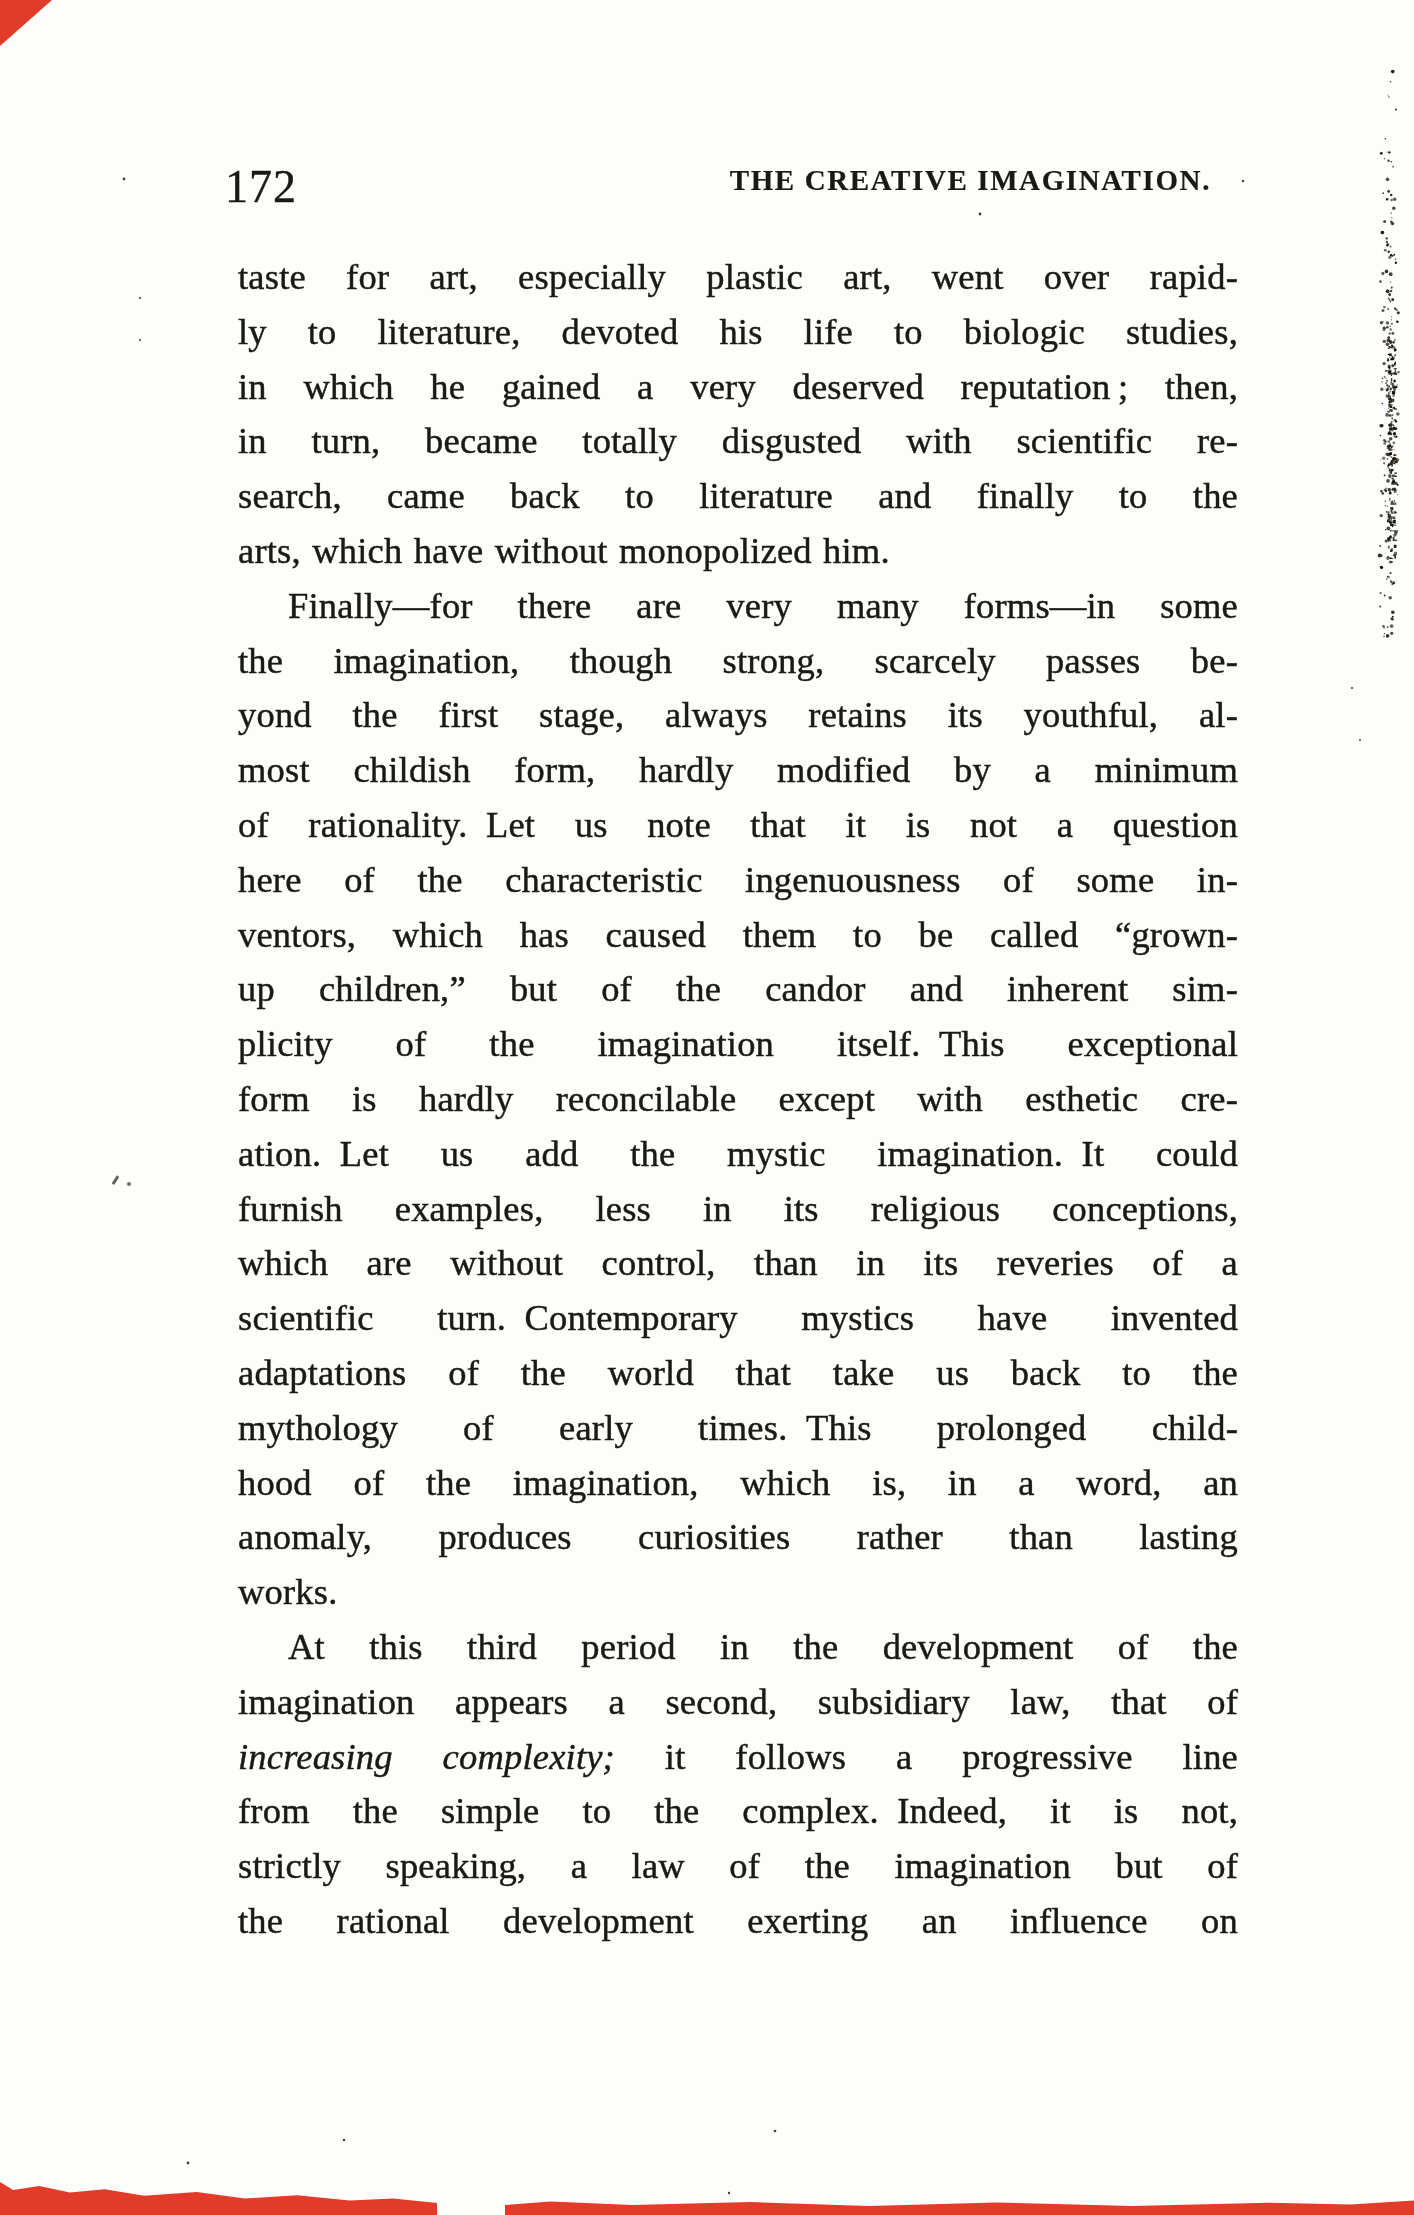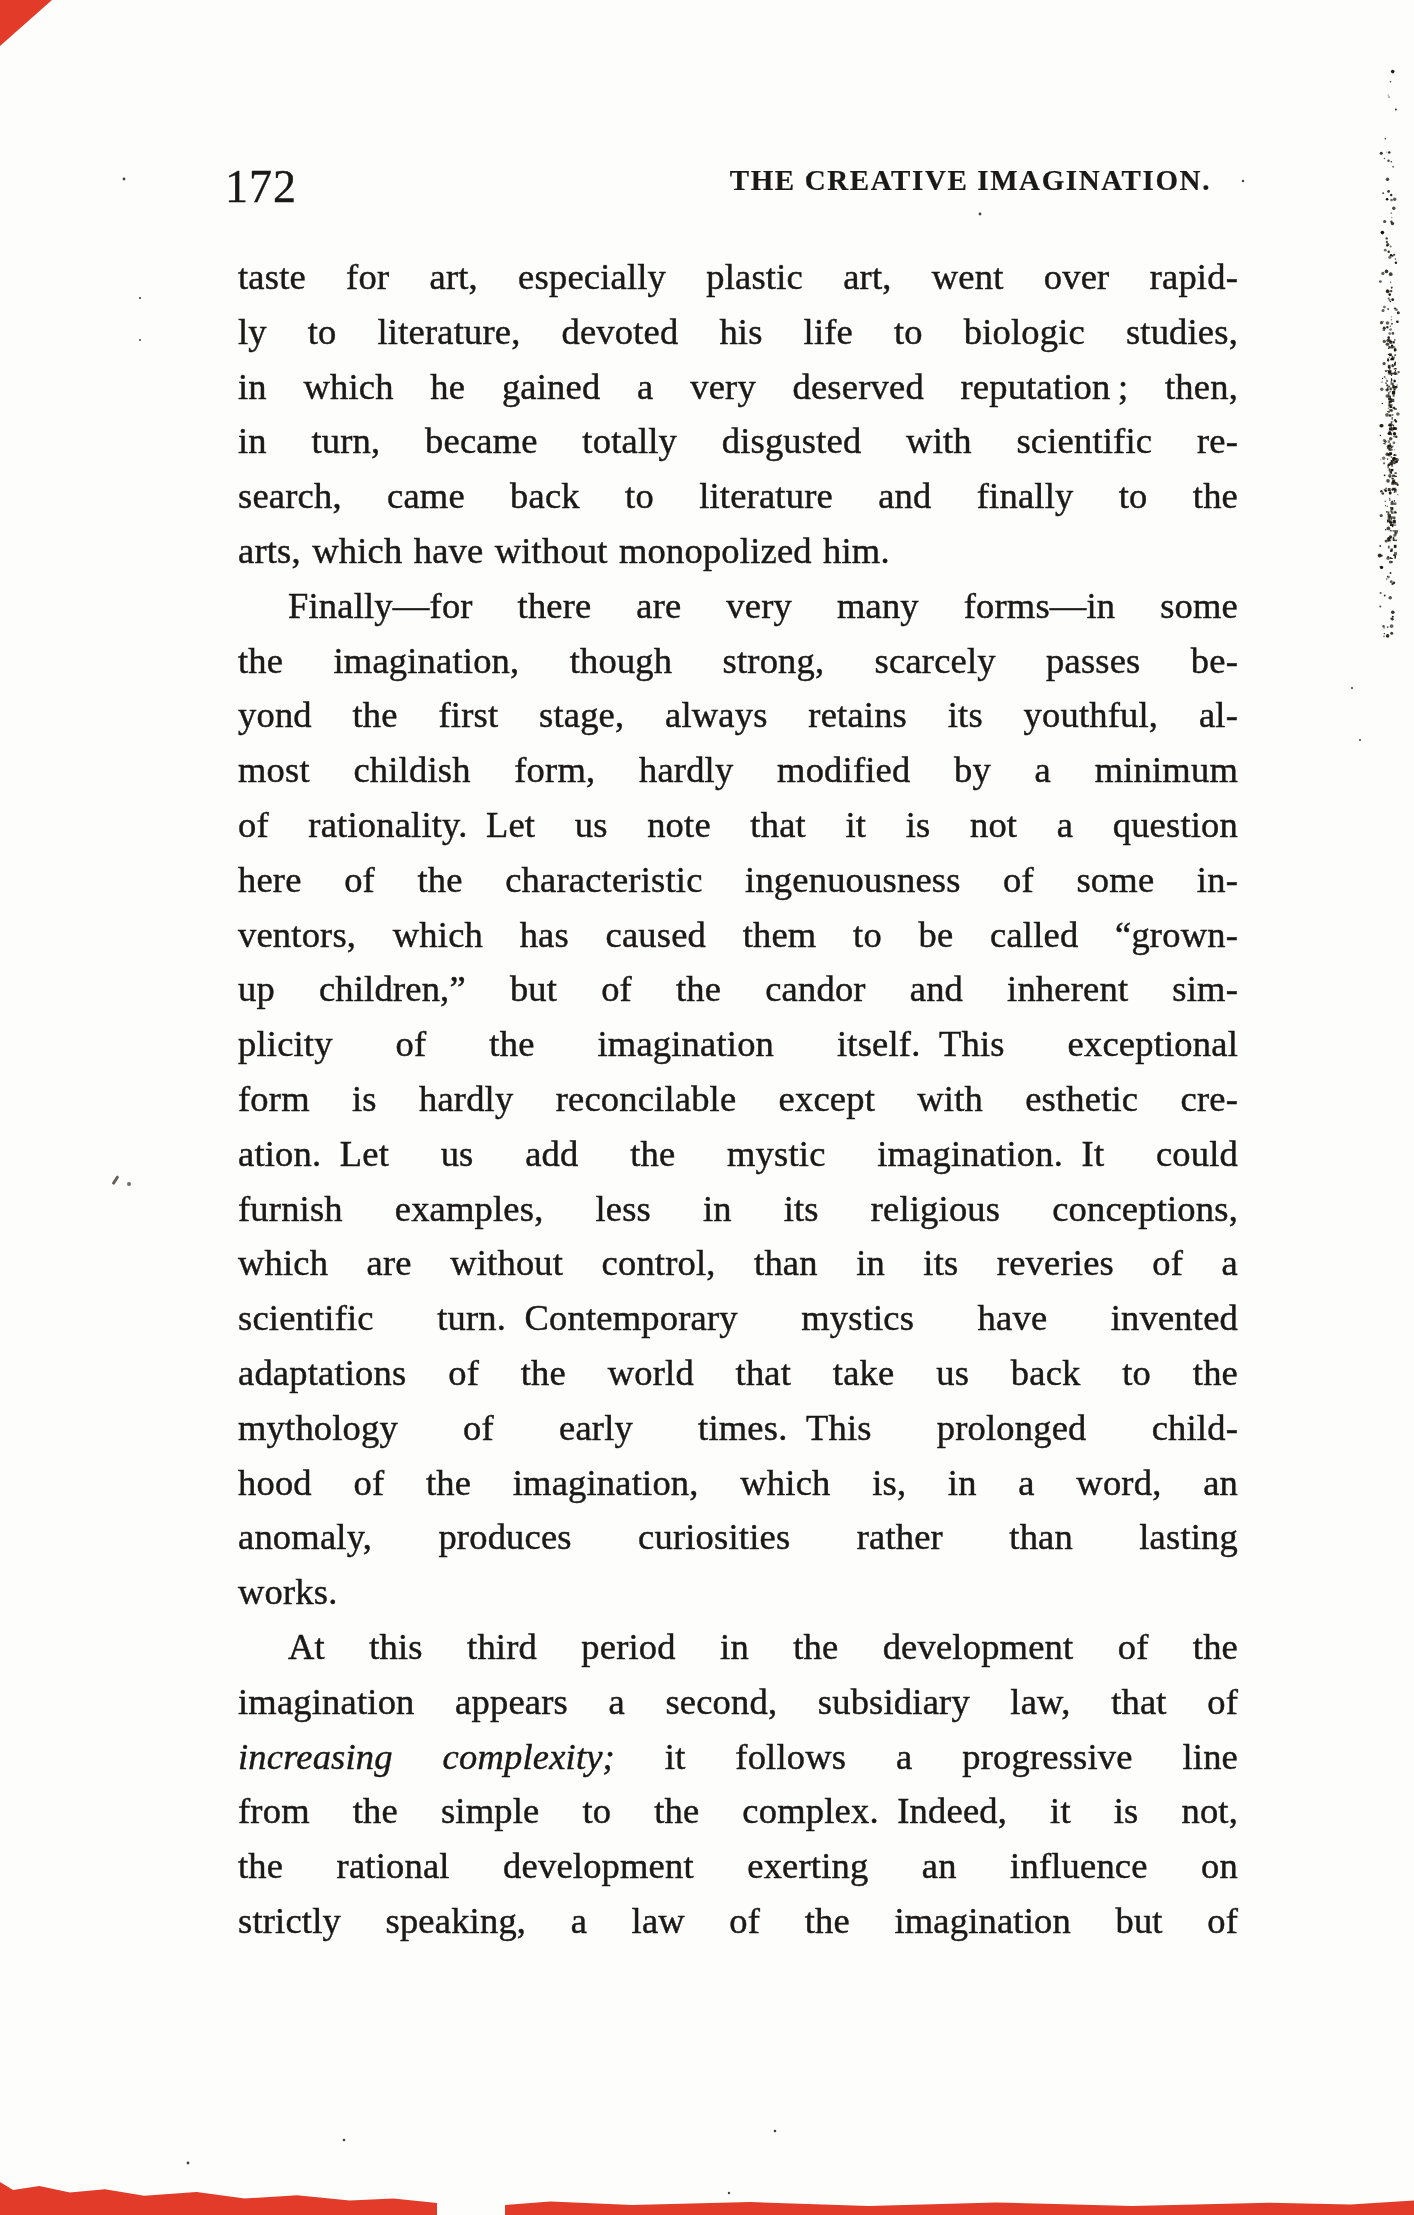--- a/index.html
+++ b/index.html
@@ -99,22 +99,22 @@
       <div class="line"><span>scientific turn. Contemporary mystics have invented</span></div>
       <div class="line"><span>adaptations of the world that take us back to the</span></div>
       <div class="line"><span>mythology of early times. This prolonged child-</span></div>
       <div class="line"><span>hood of the imagination, which is, in a word, an</span></div>
       <div class="line"><span>anomaly, produces curiosities rather than lasting</span></div>
       <div class="line end"><span>works.</span></div>
       <div class="line indent"><span>At this third period in the development of the</span></div>
       <div class="line"><span>imagination appears a second, subsidiary law, that of</span></div>
       <div class="line"><em>increasing complexity;</em><span> it follows a progressive line</span></div>
       <div class="line"><span>from the simple to the complex. Indeed, it is not,</span></div>
+      <div class="line"><span>strictly speaking, a law of the imagination but of</span></div>
       <div class="line"><span>the rational development exerting an influence on</span></div>
-      <div class="line"><span>strictly speaking, a law of the imagination but of</span></div>
     </div>
 
   <div class="margin-mark">
     <span class="tick"></span>
     <span class="dot"></span>
   </div>
 
   <div class="noise-layer"><svg width="1414" height="2215" xmlns="http://www.w3.org/2000/svg">
         <circle cx="1394.2" cy="408.6" r="0.7" fill="#151209" opacity="0.79"></circle>
         <circle cx="1390.3" cy="562.0" r="1.5" fill="#151209" opacity="0.69"></circle>

